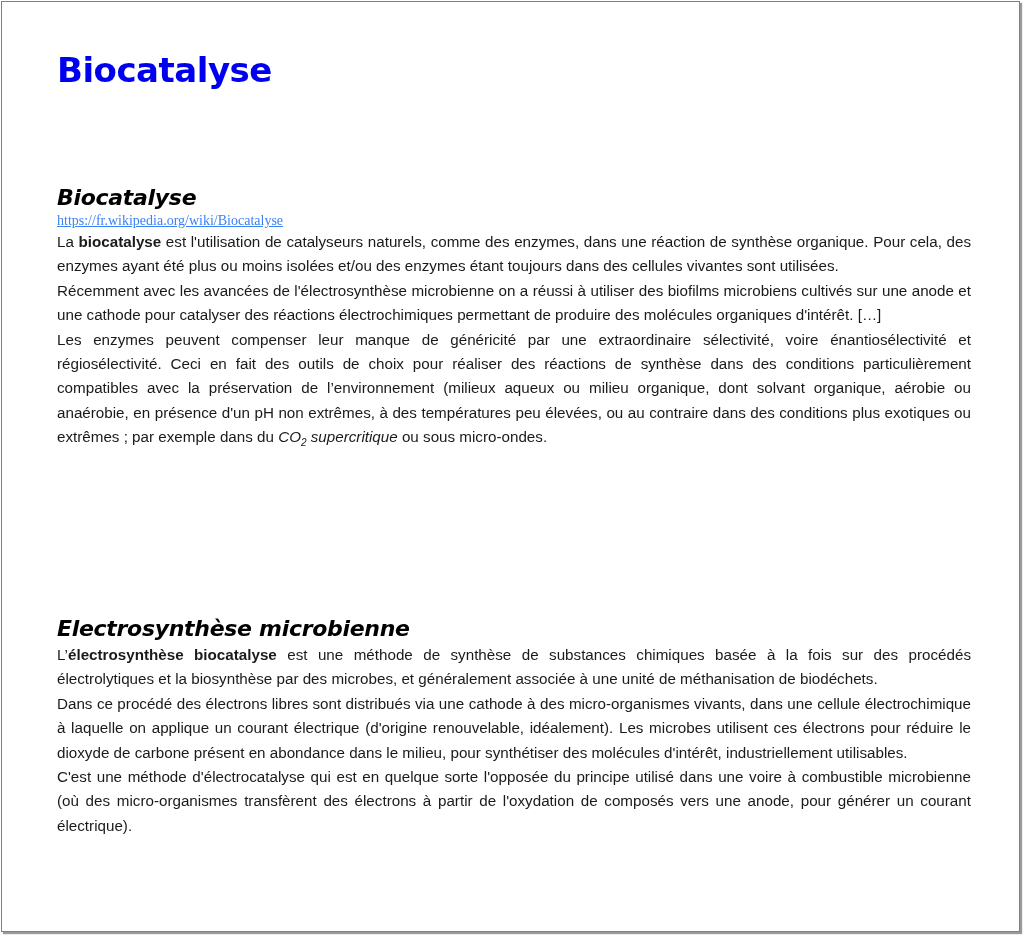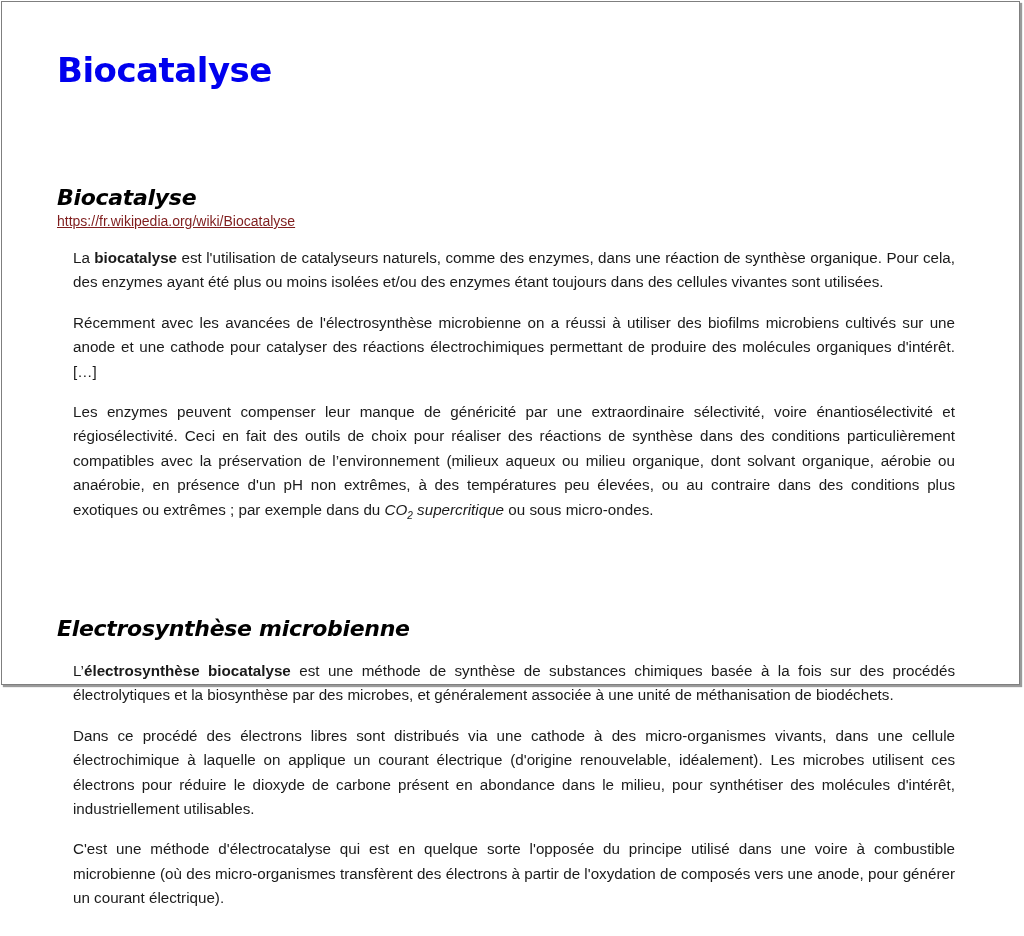--- a/index.html
+++ b/index.html
@@ -1,39 +1,39 @@
 <!DOCTYPE html>
 <html><head>
 <meta charset="utf-8">
 <style>
   html, body { margin: 0; padding: 0; background: #ffffff; }
   body { width: 1024px; height: 936px; position: relative; overflow: hidden; }
   .page {
-    position: absolute; left: 1px; top: 1px; width: 1019px; height: 684px;
+    position: absolute; left: 1px; top: 1px; width: 1019px; height: 931px;
     border: 1px solid #7f7f7f; box-shadow: 2px 2px 1px #9a9a9a;
     background: #fff; box-sizing: border-box;
   }
   .content { position: absolute; left: 55px; top: 0; width: 914px; }
   .main-title {
     position: absolute; top: 48px; left: 0; margin: 0;
     font-family: "DejaVu Sans", sans-serif; font-weight: bold;
     font-size: 34px; color: #0000ee; letter-spacing: -0.5px;
   }
   .section { position: absolute; left: 0; width: 914px; }
   .section h2 {
     margin: 0; font-family: "DejaVu Sans", sans-serif; font-style: italic;
     font-weight: bold; font-size: 22px; color: #000; line-height: 28px;
     letter-spacing: -0.3px;
   }
   .section a.src {
-    display: block; font-family: Liberation Sans, sans-serif; font-size: 14px;
-    color: #7f1d1d; text-decoration: underline; line-height: 18px;
+    display: block; font-family: Liberation Serif, serif; font-size: 14px;
+    color: #3b82f6; text-decoration: underline; line-height: 18px;
   }
   .section p {
-    margin: 16px; font-family: "Liberation Sans", sans-serif; font-size: 15.2px;
+    margin: 0; font-family: "Liberation Sans", sans-serif; font-size: 15.2px;
     line-height: 24.4px; color: #1a1a1a; text-align: justify;
   }
   .s1 { top: 182px; }
   .s2 { top: 613px; }
   sub { font-size: 10px; }
 </style>
 </head>
 <body>
 
 <div class="page">

